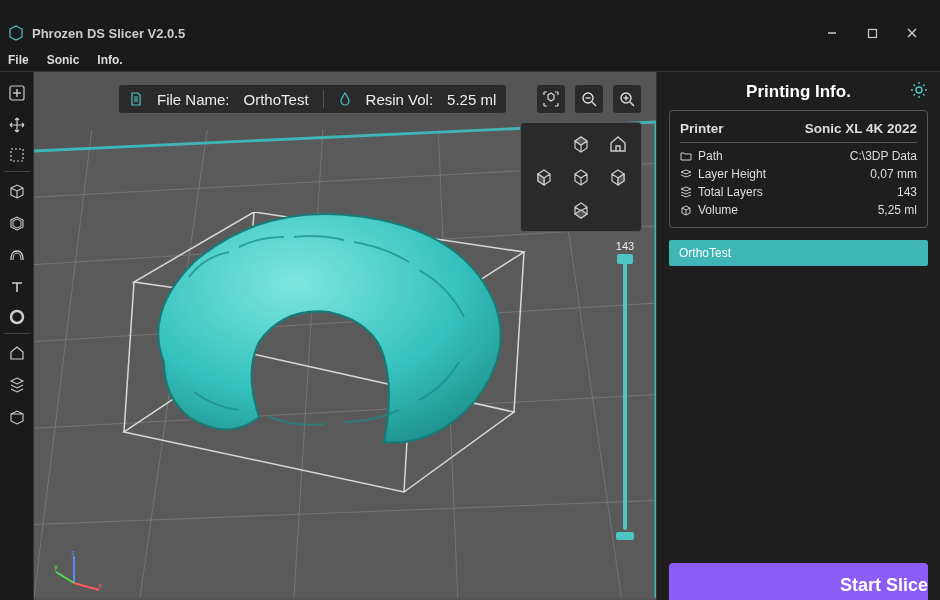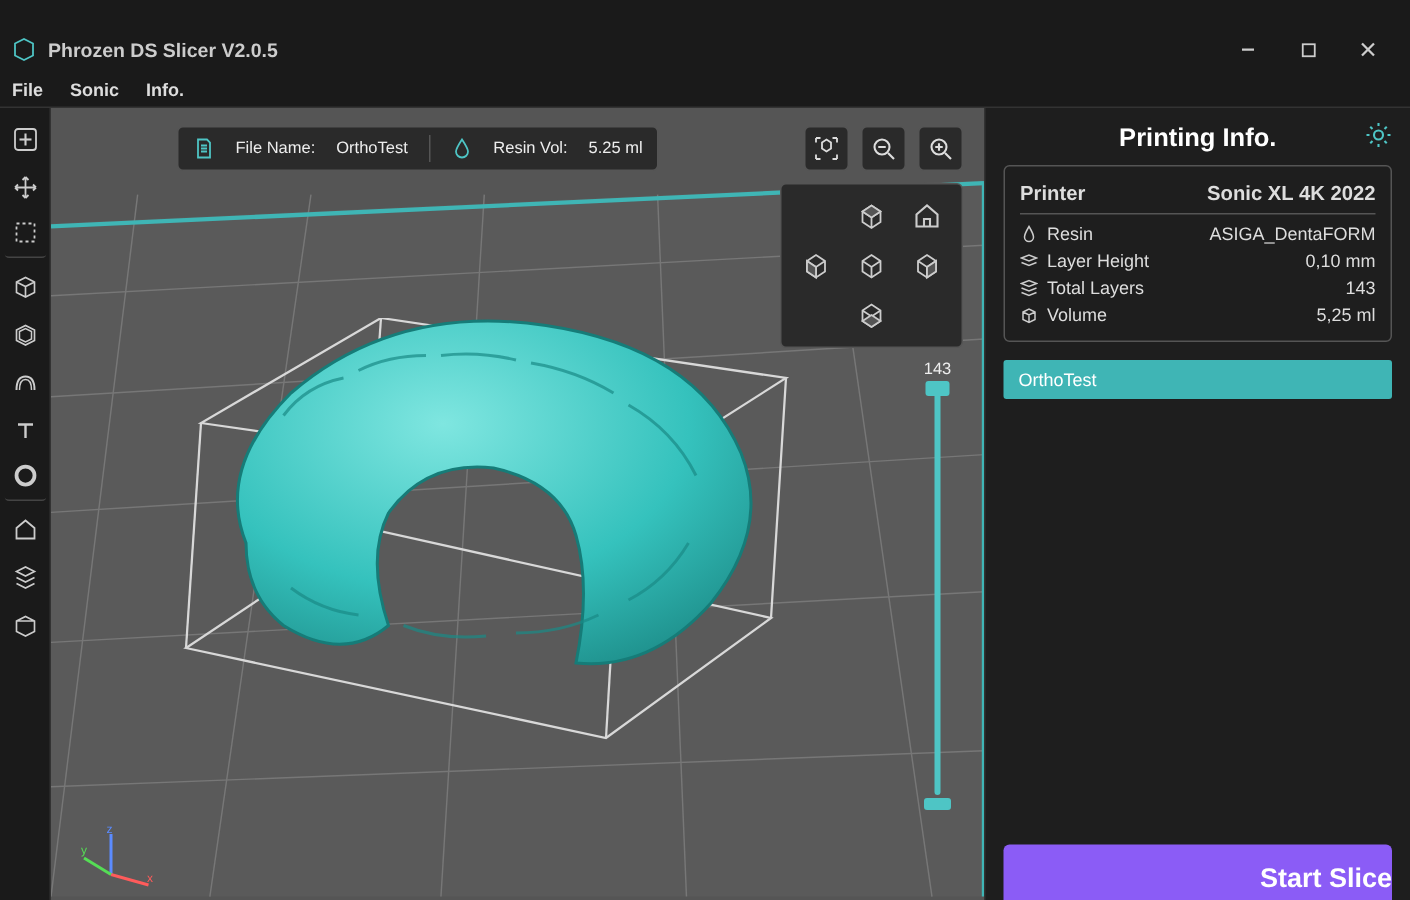--- a/index.html
+++ b/index.html
@@ -16,21 +16,21 @@
 .main { display: flex; height: 546px; }
 
 .lefttools { width: 34px; background: #1a1a1a; border-right: 1px solid #333; display: flex; flex-direction: column; align-items: center; padding-top: 6px; gap: 2px; }
 .toolbtn { width: 28px; height: 30px; display: flex; align-items: center; justify-content: center; color: #bbb; border-radius: 3px; }
 .toolbtn.sep { border-bottom: 1px solid #444; padding-bottom: 4px; margin-bottom: 2px; }
 .toolbtn svg { stroke: #ccc; fill: none; }
 
 .viewport { flex: 1; position: relative; background: #555; overflow: hidden; }
 .gridlines { position:absolute; inset:0; }
 
-.infobar { position: absolute; top: 12px; left: 84px; height: 30px; background: #2a2a2a; border:1px solid #555; border-radius:4px; display:flex; align-items:center; padding:0 10px; gap:14px; font-size:11px; color:#eee; }
+.infobar { position: absolute; top: 12px; left: 84px; height: 30px; background: #2a2a2a; border:1px solid #555; border-radius:4px; display:flex; align-items:center; padding:0 10px; gap:14px; font-size:15px; color:#eee; }
 .infobar .divider { width:1px; height:18px; background:#555; }
 
 .viewbtns { position:absolute; top:12px; right:14px; display:flex; gap:8px; }
 .vbtn { width:30px; height:30px; background:#2a2a2a; border:1px solid #555; border-radius:4px; display:flex; align-items:center; justify-content:center; color:#ddd; }
 
 .viewcube-panel { position:absolute; top:50px; right:14px; width:122px; height:110px; background:#2a2a2a; border:1px solid #555; border-radius:4px; display:grid; grid-template-columns:repeat(3,1fr); grid-template-rows:repeat(3,1fr); padding:6px; gap:4px; }
 .cubecell { display:flex; align-items:center; justify-content:center; }
 .cubecell svg { stroke:#ccc; fill:none; }
 
 .layerslider { position:absolute; top:168px; right:22px; width:18px; height:300px; display:flex; flex-direction:column; align-items:center; }
@@ -332,34 +332,34 @@
     </div>
 
     <div class="rp-box">
       <div class="rp-row rp-printer">
         <span class="k">Printer</span>
         <span>Sonic XL 4K 2022</span>
       </div>
       <div class="rp-row">
         <span class="k">
             <svg width="12" height="12" viewBox="0 0 12 12">
-              <path d="M6 1 Q9 6 9 8 A3 3 0 1 1 3 8 Q3 6 6 1 Z" stroke-width="1"></path>
+              <path d="M1 3 L4 3 L5 4 L11 4 L11 10 L1 10 Z" stroke-width="1"></path>
             </svg>
-            <span>Resin</span>
+            <span>Path</span>
           </span>
-        <span>ASIGA_DentaFORM</span>
+        <span>C:\3DP Data</span>
       </div>
       <div class="rp-row">
         <span class="k">
             <svg width="12" height="12" viewBox="0 0 12 12">
               <path d="M1 4 L6 2 L11 4 L6 6 Z M1 7 L6 9 L11 7" stroke-width="1"></path>
             </svg>
             <span>Layer Height</span>
           </span>
-        <span>0,10 mm</span>
+        <span>0,07 mm</span>
       </div>
       <div class="rp-row">
         <span class="k">
             <svg width="12" height="12" viewBox="0 0 12 12">
               <path d="M1 3 L6 1 L11 3 L6 5 Z M1 6 L6 8 L11 6 M1 9 L6 11 L11 9" stroke-width="1"></path>
             </svg>
             <span>Total Layers</span>
           </span>
         <span>143</span>
       </div>

